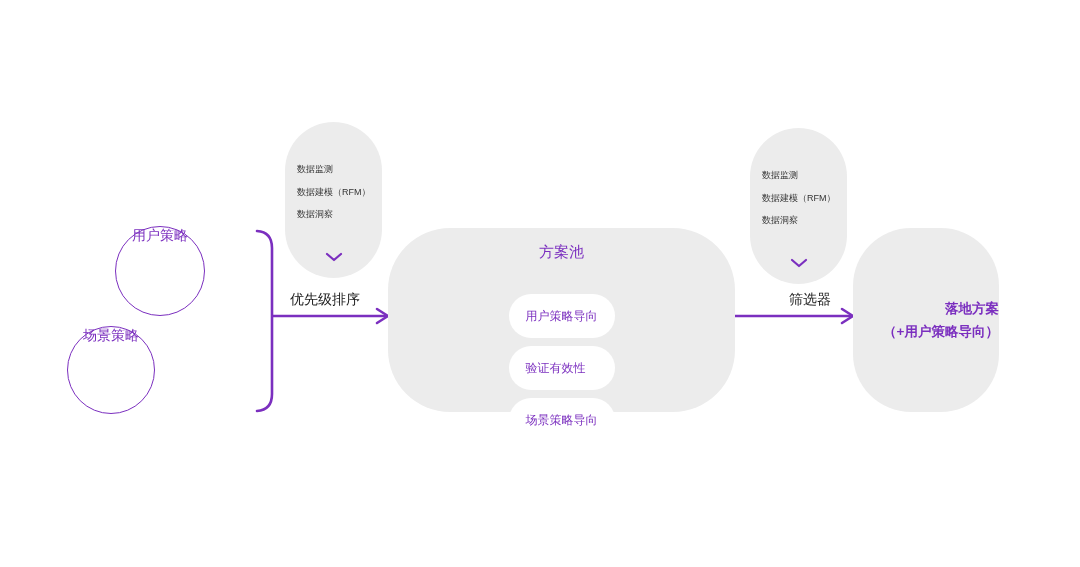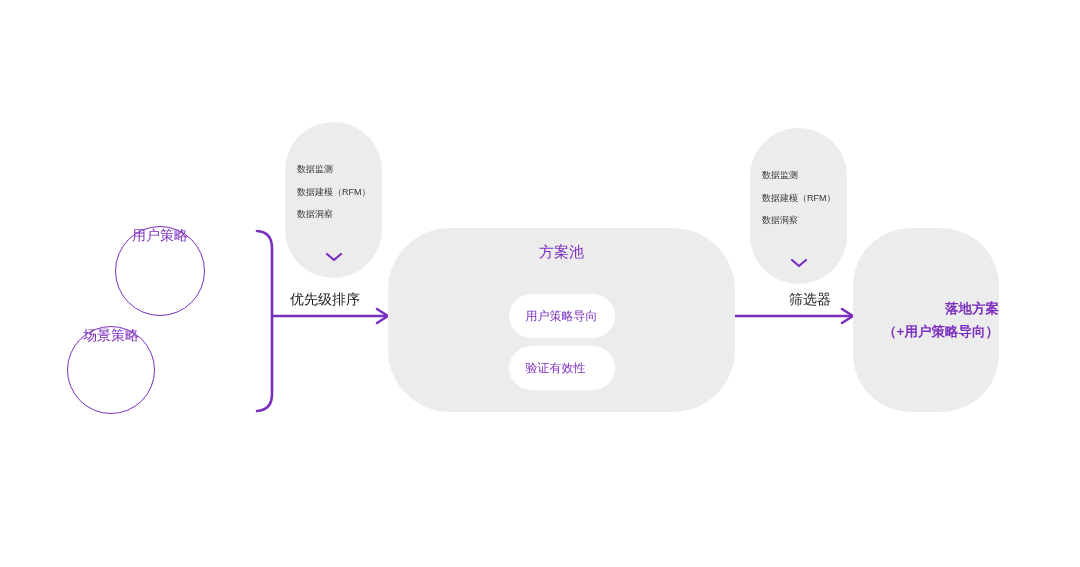--- a/index.html
+++ b/index.html
@@ -104,20 +104,23 @@
 
   <div class="pool">
     <div class="pool-title">方案池</div>
     <div class="pool-pills">
       <div class="pill">
         <span>用户策略导向</span>
       </div>
       <div class="pill">
         <span>验证有效性</span>
       </div>
+      <div class="pill">
+        <span>场景策略导向</span>
+      </div>
     </div>
   </div>
 
   <div class="capsule capsule-2">
     <span class="cap-item">数据监测</span>
     <span class="cap-item">数据建模（RFM）</span>
     <span class="cap-item">数据洞察</span>
     <svg class="chev" width="20" height="10" viewBox="0 0 20 10">
       <path d="M3,2 L10,8 L17,2" fill="none" stroke="#7B2FBF" stroke-width="2.2" stroke-linecap="round" stroke-linejoin="round"></path>
     </svg>

